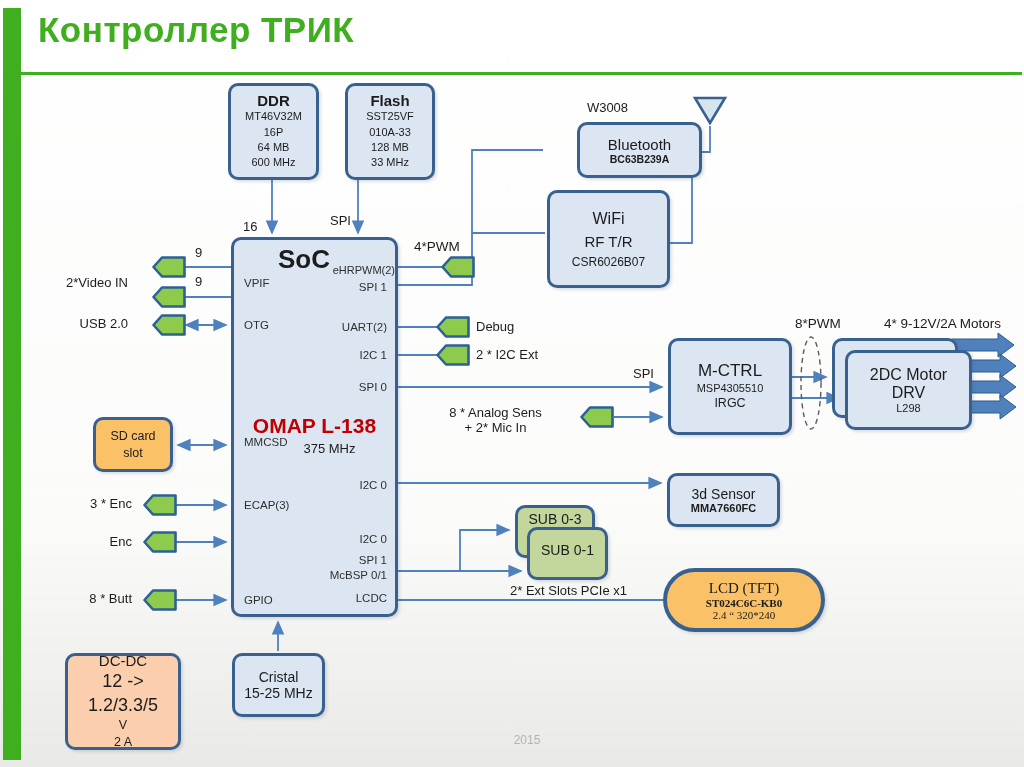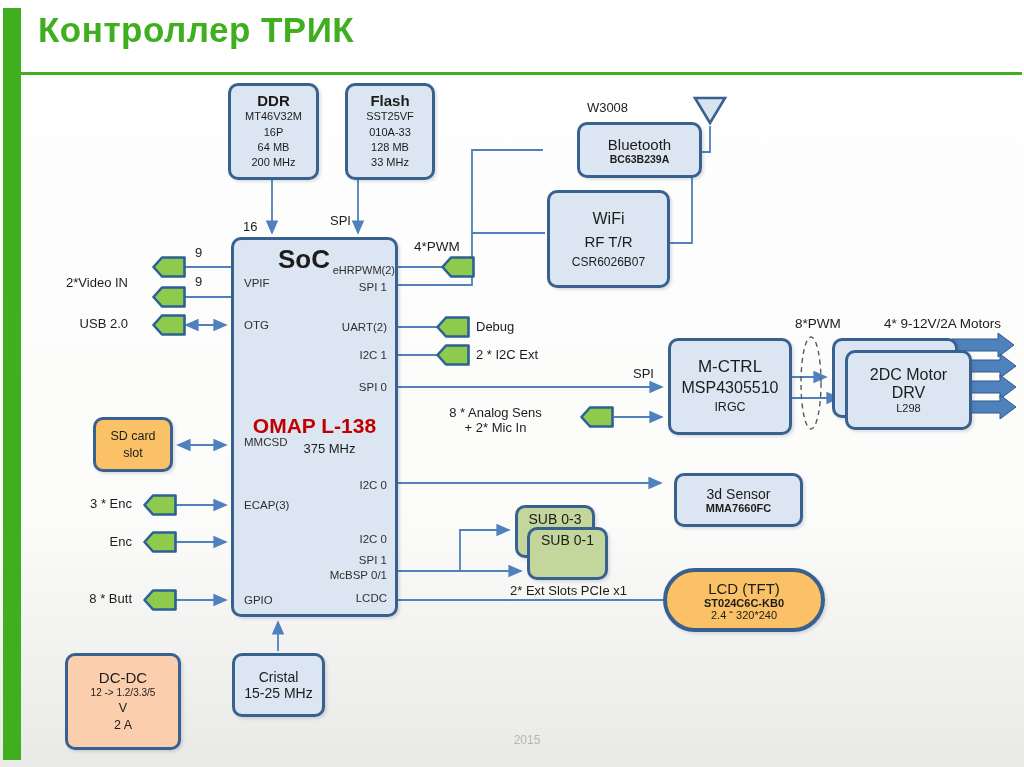--- a/index.html
+++ b/index.html
@@ -15,21 +15,21 @@
   
   .node{position:absolute;box-sizing:border-box;background:#dce6f2;border:3px solid #39618f;
         color:#1c1c1c;text-align:center;border-radius:10px;
         display:flex;flex-direction:column;align-items:center;justify-content:center;
         box-shadow:2px 2px 3px rgba(80,90,110,0.18);}
   .node .t{font-size:15px;font-weight:bold;}
   .node .s{font-size:11px;line-height:1.4;}
   .orange{background:#fac167;}
   .peach{background:#fbcfad;}
   .greenbox{background:#c3d69b;}
-  .lcd{border-radius:32px;border-width:4px;}
+  .lcd{border-radius:32px;border-width:4px;font-family:Liberation Serif, serif;}
   
   .soc{justify-content:flex-start;}
   .soc-title{position:absolute;left:44px;top:4px;font-size:26px;font-weight:bold;}
   .soc-sub{position:absolute;right:0;top:24px;font-size:11px;color:#2f2f2f;}
   .pin{position:absolute;font-size:11.5px;color:#2f2f2f;white-space:nowrap;}
   .pl{left:10px;} .pr{right:8px;}
   .omap{position:absolute;left:0;right:0;top:174px;text-align:center;
         font-size:21px;font-weight:bold;color:#c00000;}
   .mhz{position:absolute;left:30px;right:0;top:201px;text-align:center;font-size:13px;}
   
@@ -90,21 +90,21 @@
     <path d="M970,381 H1000 V375 L1016,387 L1000,399 V393 H970 Z"></path>
     <path d="M970,401 H1000 V395 L1016,407 L1000,419 V413 H970 Z"></path>
   </g>
 </svg>
 
 <div class="node" style="left:228px;top:83px;width:91px;height:97px;">
   <div class="t">DDR</div>
   <div class="s">MT46V32M</div>
   <div class="s">16P</div>
   <div class="s">64 MB</div>
-  <div class="s">200 MHz</div>
+  <div class="s">600 MHz</div>
 </div>
 <div class="node" style="left:345px;top:83px;width:90px;height:97px;">
   <div class="t">Flash</div>
   <div class="s">SST25VF</div>
   <div class="s">010A-33</div>
   <div class="s">128 MB</div>
   <div class="s">33 MHz</div>
 </div>
 
 <div class="lbl ct" style="left:545px;top:100px;width:125px;">W3008</div>
@@ -138,50 +138,50 @@
   <div class="omap">OMAP L-138</div>
   <div class="mhz">375 MHz</div>
 </div>
 
 <div class="node orange" style="left:93px;top:417px;width:80px;height:55px;">
   <div style="font-size:12.5px;line-height:1.35;">SD card</div>
   <div style="font-size:12.5px;line-height:1.35;">slot</div>
 </div>
 <div class="node peach" style="left:65px;top:653px;width:116px;height:97px;">
   <div style="font-size:15px;">DC-DC</div>
-  <div style="font-size:10px;line-height:1.35;">12 -&gt; 1.2/3.3/5</div>
+  <div style="font-size:18px;line-height:1.35;">12 -&gt; 1.2/3.3/5</div>
   <div style="font-size:12.5px;line-height:1.35;">V</div>
   <div style="font-size:12.5px;line-height:1.35;">2 A</div>
 </div>
 <div class="node" style="left:232px;top:653px;width:93px;height:64px;">
   <div style="font-size:14px;">Cristal</div>
   <div style="font-size:14px;">15-25 MHz</div>
 </div>
 
 <div class="node" style="left:668px;top:338px;width:124px;height:97px;">
   <div style="font-size:17px;">M-CTRL</div>
-  <div style="font-size:16px;line-height:1.35;">MSP4305510</div>
+  <div style="font-size:11px;line-height:1.35;">MSP4305510</div>
   <div style="font-size:12.5px;line-height:1.35;">IRGC</div>
 </div>
 <div class="node" style="left:832px;top:338px;width:126px;height:80px;"></div>
 <div class="node" style="left:845px;top:350px;width:127px;height:80px;">
   <div style="font-size:16px;">2DC Motor</div>
   <div style="font-size:16px;">DRV</div>
   <div style="font-size:11px;">L298</div>
 </div>
 
-<div class="node" style="left:667px;top:473px;width:129px;height:54px;margin-left:7px;">
+<div class="node" style="left:667px;top:473px;width:113px;height:54px;">
   <div style="font-size:14px;">3d Sensor</div>
   <div style="font-size:11px;font-weight:bold;">MMA7660FC</div>
 </div>
 <div class="node greenbox" style="left:515px;top:505px;width:80px;height:53px;justify-content:flex-start;">
   <div style="font-size:14px;margin-top:3px;">SUB 0-3</div>
 </div>
 <div class="node greenbox" style="left:527px;top:527px;width:81px;height:53px;justify-content:flex-start;">
-  <div style="font-size:14px;margin-top:2px;">SUB 0-1</div>
+  <div style="font-size:14px;margin-top:12px;">SUB 0-1</div>
 </div>
 <div class="node orange lcd" style="left:663px;top:568px;width:162px;height:64px;">
   <div style="font-size:15px;">LCD (TFT)</div>
   <div style="font-size:11px;font-weight:bold;">ST024C6C-KB0</div>
   <div style="font-size:11px;">2.4 “ 320*240</div>
 </div>
 
 <span class="port" style="left:152px;top:256px;">
     <svg viewBox="0 0 34 22">
       <path d="M32.5,1.5 L32.5,20.5 L10,20.5 L1.5,11 L10,1.5 Z"></path>

